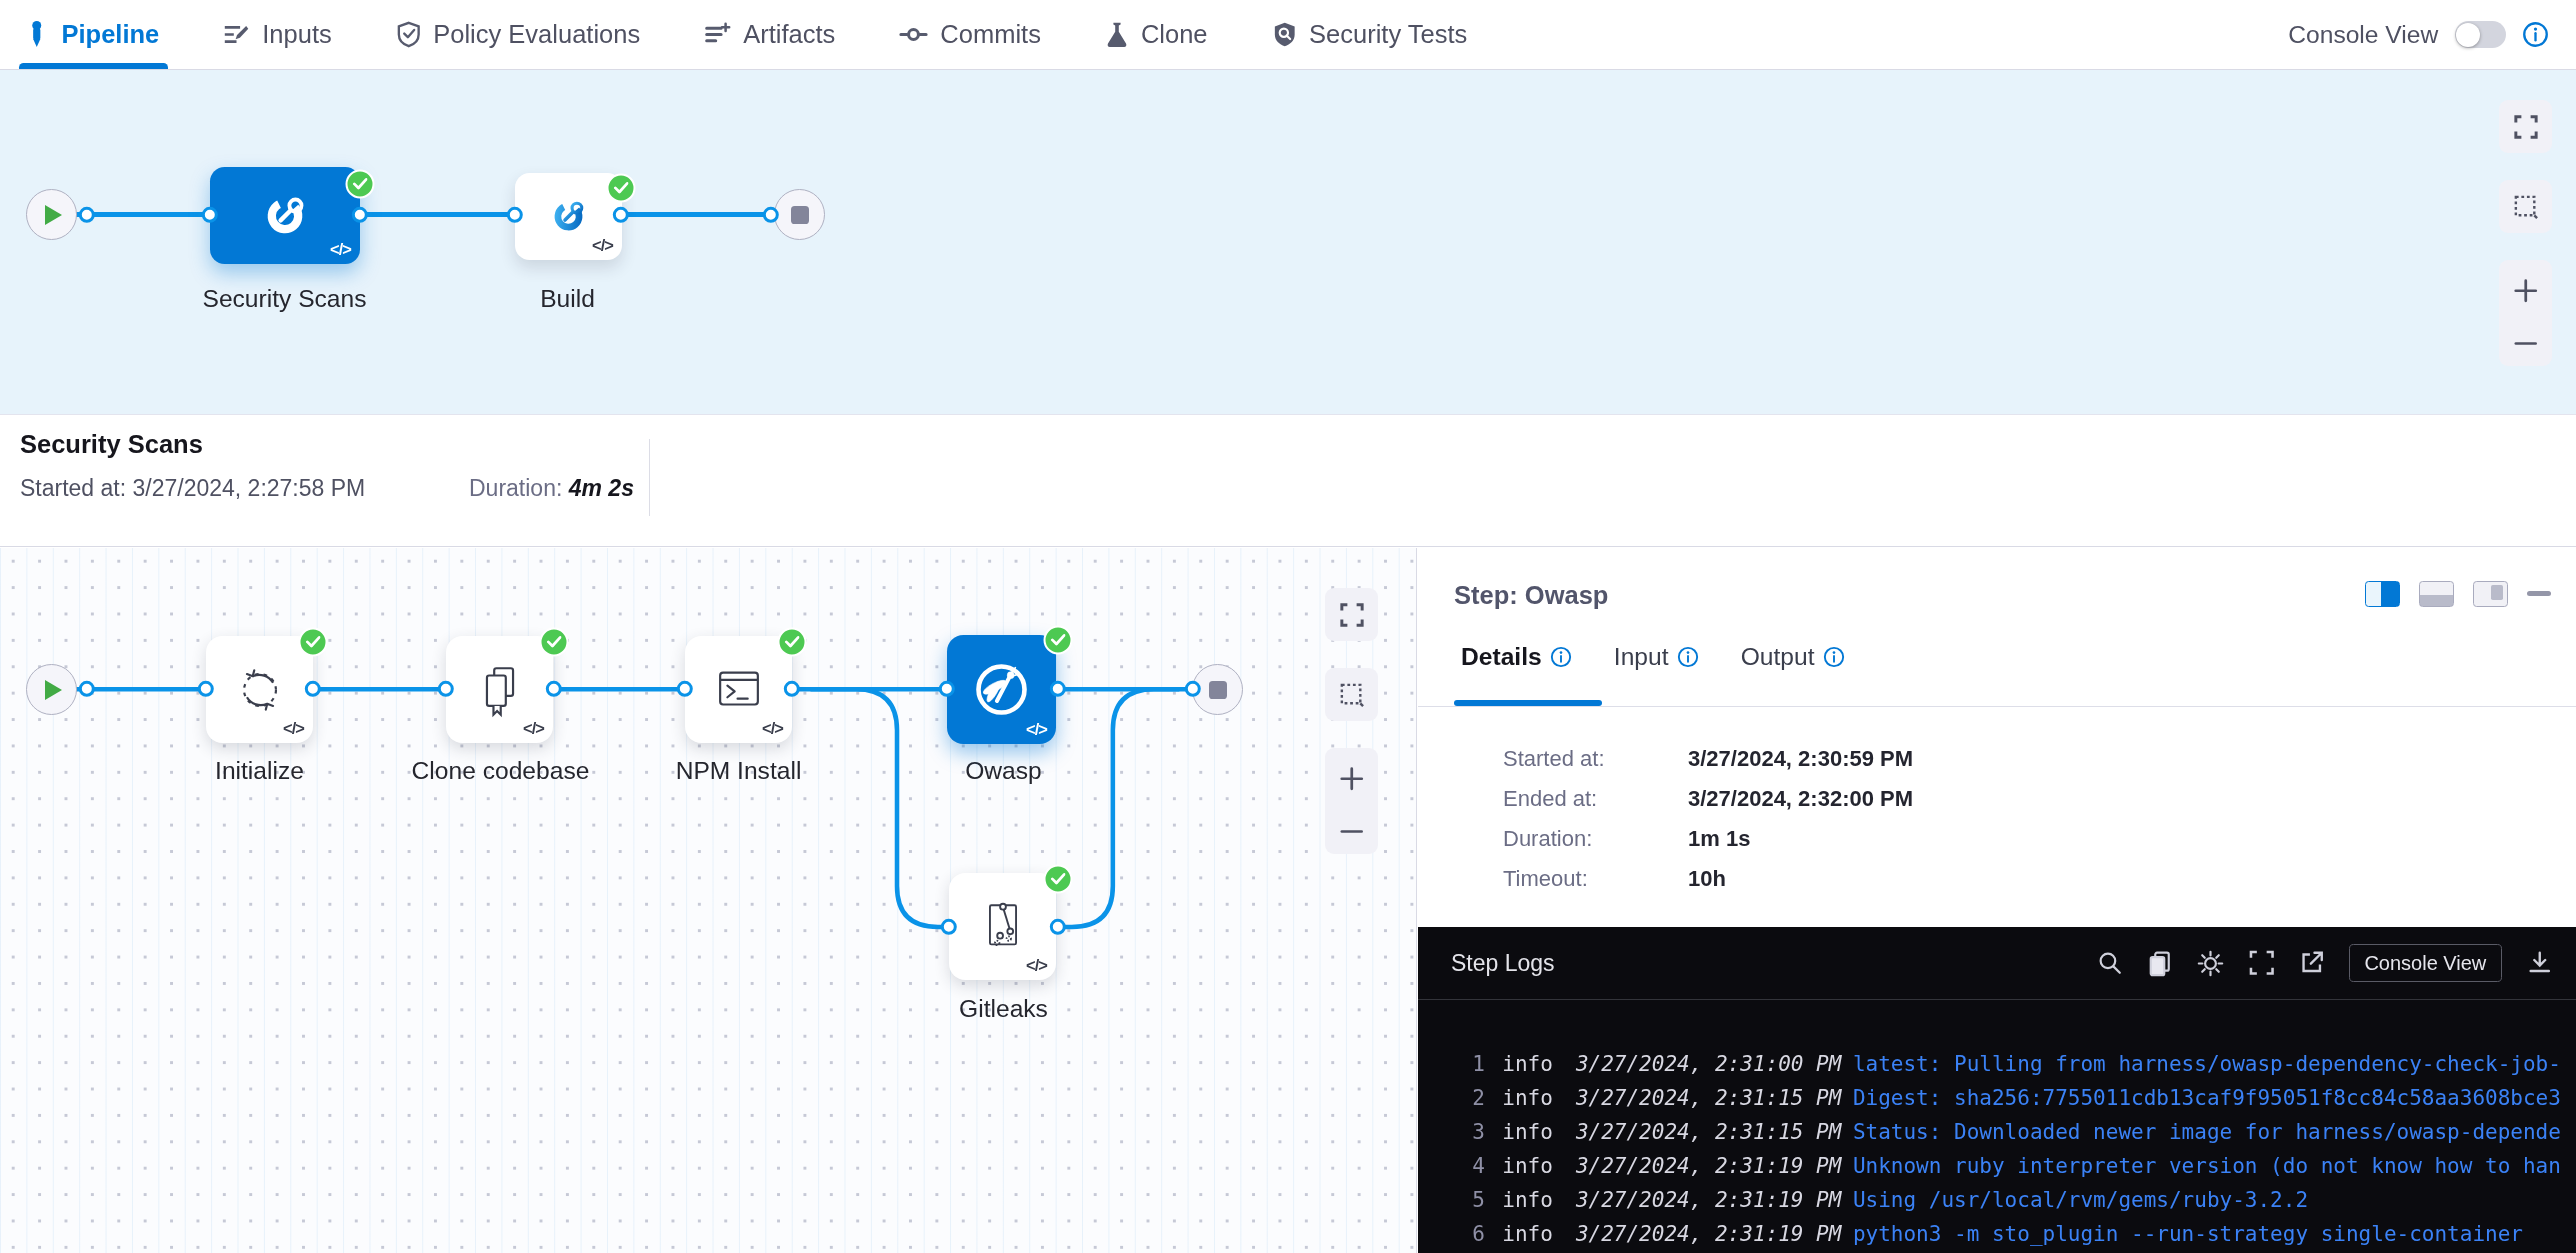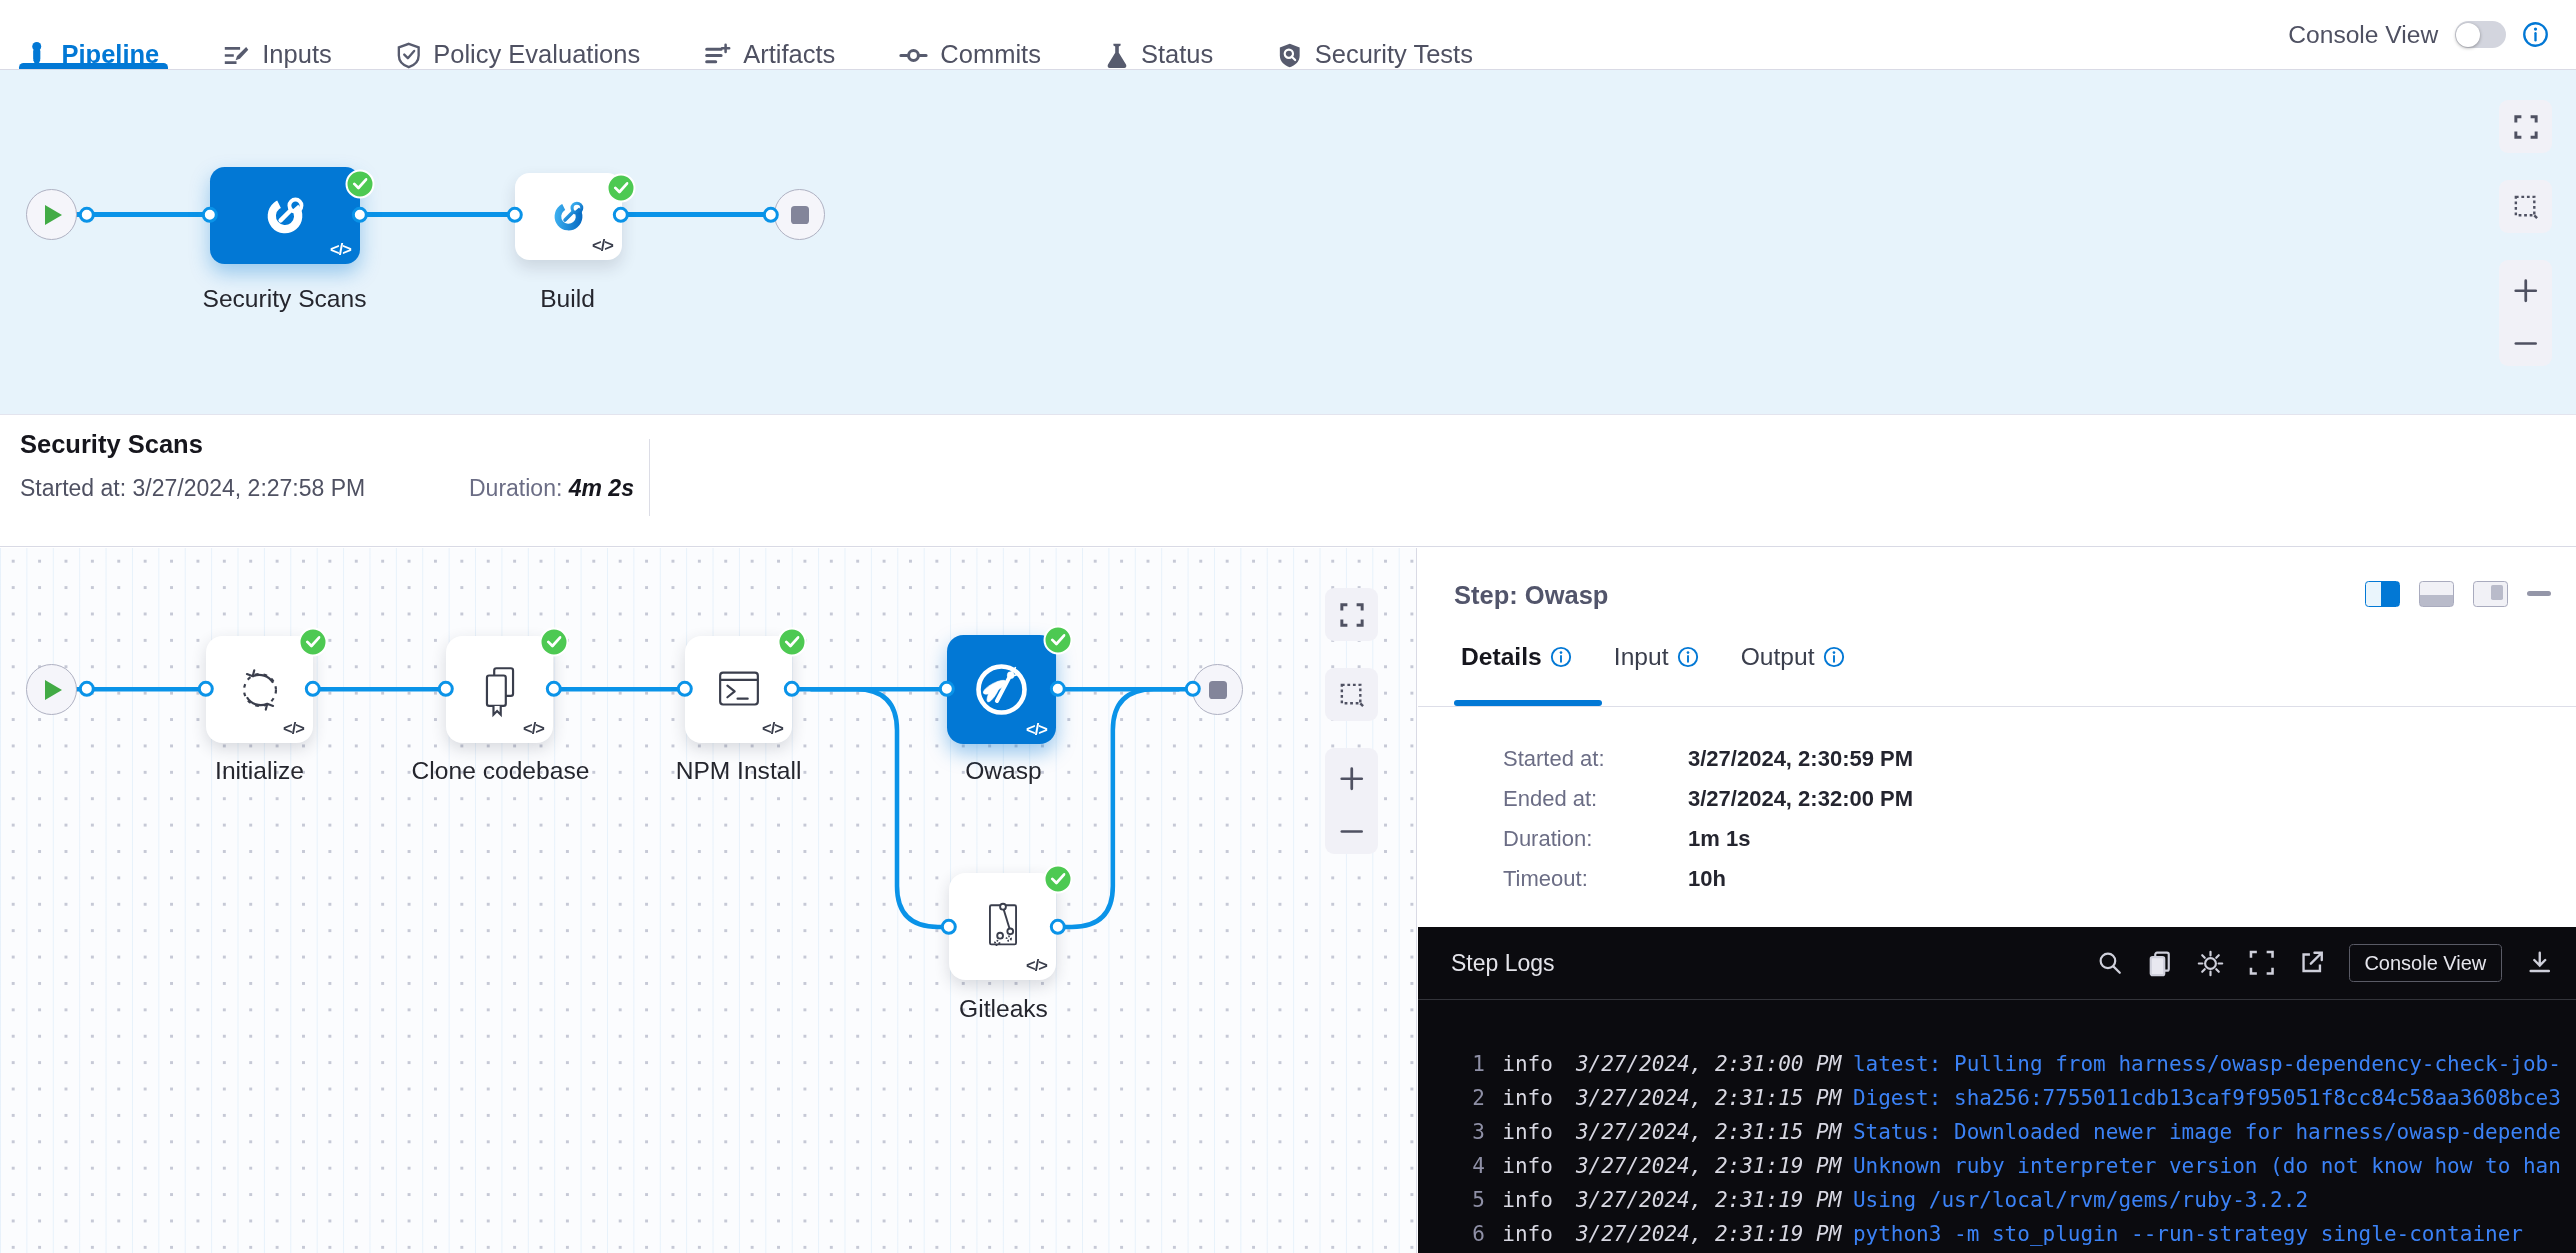--- a/index.html
+++ b/index.html
@@ -7,21 +7,21 @@
   .screen {
     position:relative; width:2576px; height:1253px; overflow:hidden;
     font-family:"Liberation Sans", sans-serif; color:#1c1c28; background:#fff;
   }
   
   .nav {
     position:absolute; top:0; left:0; right:0; height:70px; background:#fff;
     border-bottom:0.9px solid #d9dae5; display:flex; align-items:center; z-index:30;
   }
   .nav-tabs { display:flex; align-items:center; gap:64px; padding-left:24px; height:100%; }
-  .nav-tab { position:relative; display:flex; align-items:flex-end; gap:12px; height:100%;
+  .nav-tab { position:relative; display:flex; align-items:center; gap:12px; height:100%;
     font-size:25.5px; font-weight:500; color:#4f5162; cursor:pointer; }
   .nav-tab .nicon { display:flex; align-items:center; }
   .nav-tab.active { color:#0278d5; font-weight:600; }
   .nav-tab.active::after { content:""; position:absolute; left:-5.5px; right:-9px; bottom:0;
     height:6.4px; background:#0278d5; border-radius:4.6px 4.6px 0 0; }
   .nav-right { margin-left:auto; display:flex; align-items:center; gap:16.4px; padding-right:27px; }
   .console-label { font-size:24.6px; color:#4f5162; }
   .toggle { width:51px; height:27px; border-radius:13.7px; background:#d3d5de; position:relative; cursor:pointer; }
   .toggle .knob { position:absolute; left:1.8px; top:1.8px; width:24px; height:24px; border-radius:50%;
     background:#fff; box-shadow:0 0.9px 3.6px rgba(0,0,0,.35); }
@@ -158,21 +158,21 @@
             </svg>
         </span>
         <span>Commits</span>
       </div>
       <div class="nav-tab">
         <span class="nicon">
           <svg width="24" height="27" viewBox="0 0 26 30" fill="#575b6e">
               <path d="M9 2h8v2l-2 1v7l8 13c1 2 0 4-2 4H5c-2 0-3-2-2-4l8-13V5L9 4z"></path>
             </svg>
         </span>
-        <span>Status</span>
+        <span>Clone</span>
       </div>
       <div class="nav-tab">
         <span class="nicon">
           <svg width="25.5" height="27" viewBox="0 0 28 30">
               <path d="M14 2 25 6v9c0 7-5 11-11 13C8 26 3 22 3 15V6z" fill="#575b6e"></path>
               <circle cx="13" cy="13" r="4.6" fill="none" stroke="#fff" stroke-width="2.4"></circle>
               <path d="M16 16l4 4" stroke="#fff" stroke-width="2.4" stroke-linecap="round"></path>
             </svg>
         </span>
         <span>Security Tests</span>

